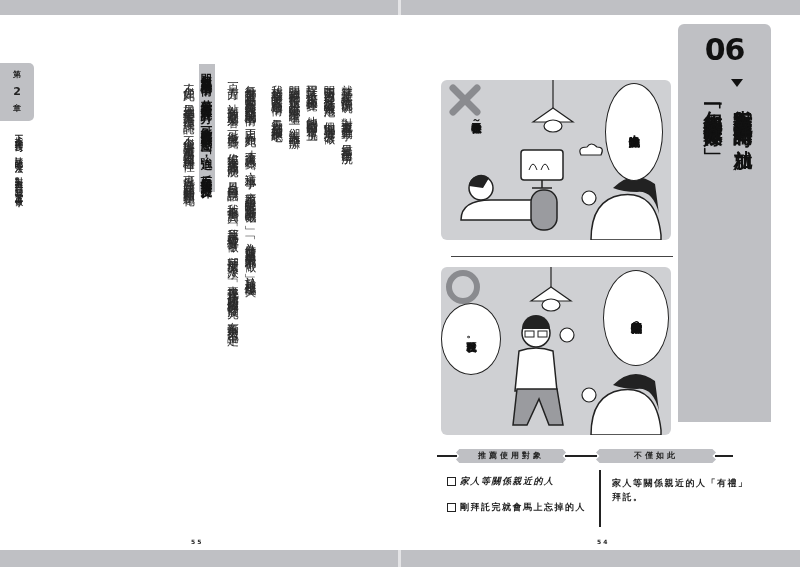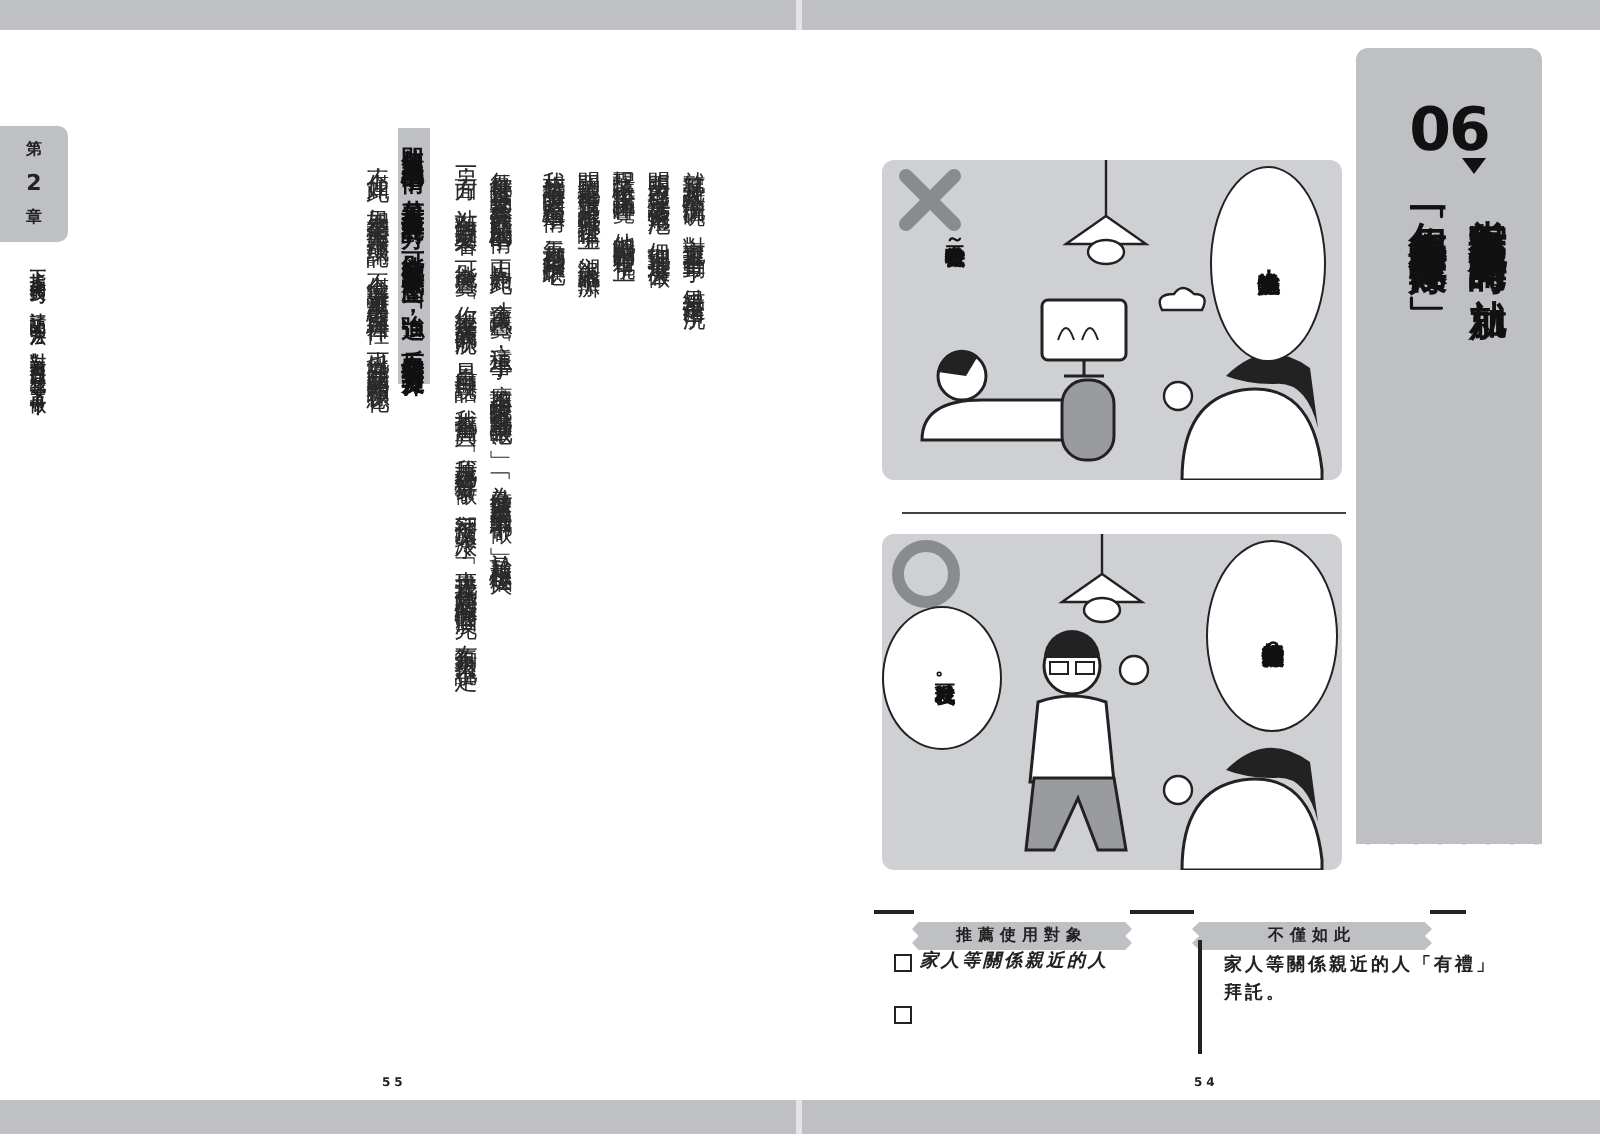--- a/index.html
+++ b/index.html
@@ -27,38 +27,38 @@
   .vtext p { margin-left: 0; }
   .vtext p.indent { text-indent: 1em; }
   .vtext p.gap { margin-left: 9px; }
   .hl { background: #bfc0c4; font-family: "DejaVu Sans", "Liberation Sans", sans-serif; font-weight: bold; color: #111; padding: 0 1px; }
 
   .page-num { position: absolute; top: 538px; font-size: 6px; font-weight: bold; letter-spacing: 2px; color: #222; }
 
   
   .title-banner { position: absolute; left: 678px; top: 24px; width: 93px; height: 398px; background: #bfc0c4; border-radius: 6px 6px 0 0; }
   .title-banner::after { content: ""; position: absolute; left: 0; bottom: -6px; width: 93px; height: 12px; background: radial-gradient(circle at 6px 0, #bfc0c4 6px, transparent 6.5px) repeat-x; background-size: 12px 12px; }
-  .title-num { position: absolute; left: 0; top: 8px; width: 93px; text-align: center; font-family: "DejaVu Sans", sans-serif; font-weight: bold; font-size: 30px; color: #111; letter-spacing: -1px; margin-top: 16px; }
+  .title-num { position: absolute; left: 0; top: 8px; width: 93px; text-align: center; font-family: "DejaVu Sans", sans-serif; font-weight: bold; font-size: 30px; color: #111; letter-spacing: -1px; }
   .title-arrow { position: absolute; left: 53px; top: 55px; width: 0; height: 0; border-left: 6px solid transparent; border-right: 6px solid transparent; border-top: 8px solid #111; }
   .title-text { position: absolute; right: 12px; top: 70px; height: 320px; writing-mode: vertical-rl; font-family: "DejaVu Sans", sans-serif; font-weight: bold; font-size: 19px; line-height: 30px; letter-spacing: 1.5px; color: #111; }
   .title-text span { display: block; }
   .title-text .l2 { margin-top: 0; }
 
   
   .panel { position: absolute; left: 441px; width: 230px; background: #cfd0d3; border-radius: 6px; overflow: hidden; }
   .panel-1 { top: 80px; height: 160px; }
   .panel-2 { top: 267px; height: 168px; }
   .panel-divider { position: absolute; left: 451px; top: 256px; width: 222px; height: 1px; background: #444; }
   .panel svg { position: absolute; left: 0; top: 0; }
   .bubble { position: absolute; background: #fff; border: 1.5px solid #222; border-radius: 50%; writing-mode: vertical-rl; font-weight: bold; color: #111; display: flex; align-items: center; justify-content: center; }
   .plain-v { position: absolute; writing-mode: vertical-rl; font-weight: bold; color: #111; }
 
   
   .info-rule { position: absolute; top: 455px; height: 2px; background: #222; }
-  .info-label { position: absolute; top: 449px; height: 14px; background: #bfc0c4; font-size: 8px; font-weight: bold; letter-spacing: 3px; text-align: center; line-height: 14px; color: #222; clip-path: polygon(3% 0, 97% 0, 100% 25%, 97% 50%, 100% 75%, 97% 100%, 3% 100%, 0 75%, 3% 50%, 0 25%); margin-top: 12px; }
+  .info-label { position: absolute; top: 449px; height: 14px; background: #bfc0c4; font-size: 8px; font-weight: bold; letter-spacing: 3px; text-align: center; line-height: 14px; color: #222; clip-path: polygon(3% 0, 97% 0, 100% 25%, 97% 50%, 100% 75%, 97% 100%, 3% 100%, 0 75%, 3% 50%, 0 25%); }
   .info-vline { position: absolute; left: 599px; top: 470px; width: 2px; height: 57px; background: #222; }
   .target-item { position: absolute; left: 447px; font-size: 9px; font-weight: bold; letter-spacing: 1.5px; color: #222; display: flex; align-items: flex-start; line-height: 15px; }
   .checkbox { display: inline-block; width: 9px; height: 9px; border: 1.3px solid #222; margin-top: 3px; margin-right: 4px; flex: none; }
   .tip-text { position: absolute; left: 612px; top: 476px; width: 140px; font-size: 9px; font-weight: bold; letter-spacing: 1.5px; line-height: 14px; color: #222; }
 </style>
 </head>
 <body>
 
 <div class="top-band"></div>
 <div class="gutter top"></div>
@@ -161,18 +161,19 @@
 <div class="info-rule" style="left:565px;width:32px;"></div>
 <div class="info-label" style="left:596px;width:120px;">不僅如此</div>
 <div class="info-rule" style="left:715px;width:18px;"></div>
 
 <div class="target-item" style="top:474px;width:140px;font-style:italic;">
   <span class="checkbox"></span>
   <span>家人等關係親近的人</span>
 </div>
 <div class="target-item" style="top:500px;width:140px;">
   <span class="checkbox"></span>
+  <span>剛拜託完就會馬上忘掉的人</span>
 </div>
 
 <div class="info-vline"></div>
 <div class="tip-text">家人等關係親近的人「有禮」拜託。</div>
 
 <div class="page-num" style="left:597px;">54</div>
 
 </body></html>

